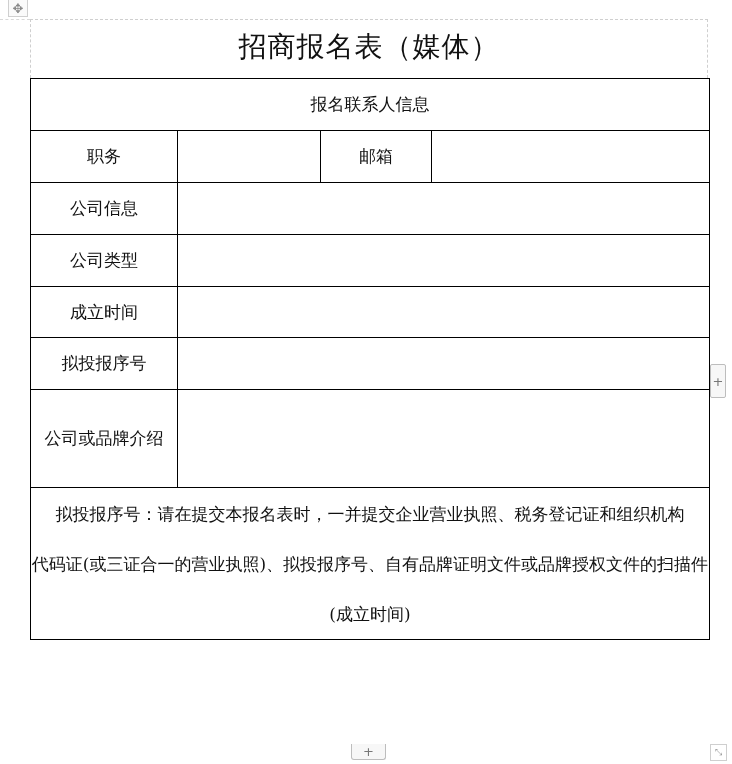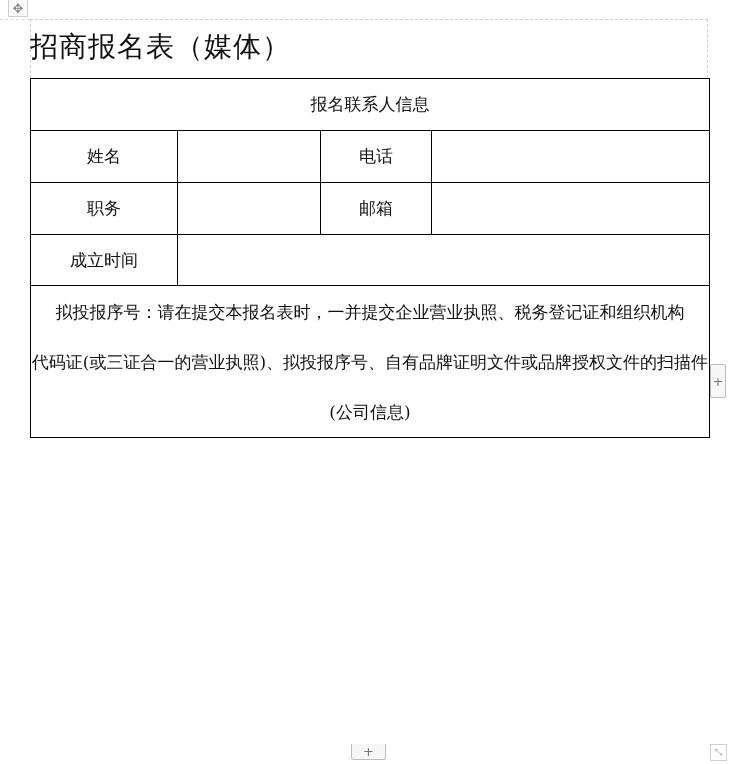--- a/index.html
+++ b/index.html
@@ -17,21 +17,21 @@
   .title-area {
     position: absolute; left: 30px; top: 19px; width: 678px; height: 59px;
     border-top: 1px dashed #cfcfcf; border-left: 1px dashed #cfcfcf; border-right: 1px dashed #cfcfcf;
     box-sizing: border-box;
   }
   .guide-h {
     position: absolute; left: 0; top: 19px; width: 30px; height: 0;
     border-top: 1px dashed #d8d8d8;
   }
   .title {
-    position: absolute; left: 30px; top: 27px; width: 678px; text-align: left;
+    position: absolute; left: 30px; top: 27px; width: 678px; text-align: center;
     font-size: 28px; letter-spacing: 1px; line-height: 40px;
   }
   table.form {
     position: absolute; left: 30px; top: 78px;
     border-collapse: collapse; width: 679px; table-layout: fixed;
   }
   table.form td {
     border: 1.5px solid #000; padding: 0; text-align: center; vertical-align: middle;
     font-size: 17px; box-sizing: border-box;
   }
@@ -76,40 +76,50 @@
     <col style="width:147px">
     <col style="width:143px">
     <col style="width:111px">
     <col style="width:278px">
   </colgroup>
   <tbody>
       <tr style="height:52px">
     <td colspan="4">报名联系人信息</td>
   </tr>
   <tr style="height:52px">
-    <td class="label">姓名</td>
-    <td class="value"></td>
-    <td class="label">电话</td>
-    <td class="value"></td>
-  </tr>
-  <tr style="height:52px">
     <td class="label">职务</td>
     <td class="value"></td>
     <td class="label">邮箱</td>
     <td class="value"></td>
   </tr>
+  <tr style="height:52px">
+    <td class="label">公司信息</td>
+    <td colspan="3" class="value"></td>
+  </tr>
+  <tr style="height:52px">
+    <td class="label">公司类型</td>
+    <td colspan="3" class="value"></td>
+  </tr>
   <tr style="height:51px">
     <td class="label">成立时间</td>
+    <td colspan="3" class="value"></td>
+  </tr>
+  <tr style="height:52px">
+    <td class="label">拟投报序号</td>
+    <td colspan="3" class="value"></td>
+  </tr>
+  <tr style="height:98px">
+    <td class="label">公司或品牌介绍</td>
     <td colspan="3" class="value"></td>
   </tr>
   <tr style="height:152px">
     <td colspan="4" class="notes">
       <div>拟投报序号：请在提交本报名表时，一并提交企业营业执照、税务登记证和组织机构</div>
       <div>代码证(或三证合一的营业执照)、拟投报序号、自有品牌证明文件或品牌授权文件的扫描件</div>
-      <div>(公司信息)</div>
+      <div>(成立时间)</div>
     </td>
   </tr>
 </tbody>
   </table>
 
 <div class="add-col-btn">
   <span>+</span>
 </div>
 <div class="add-row-btn">
   <span>+</span>

